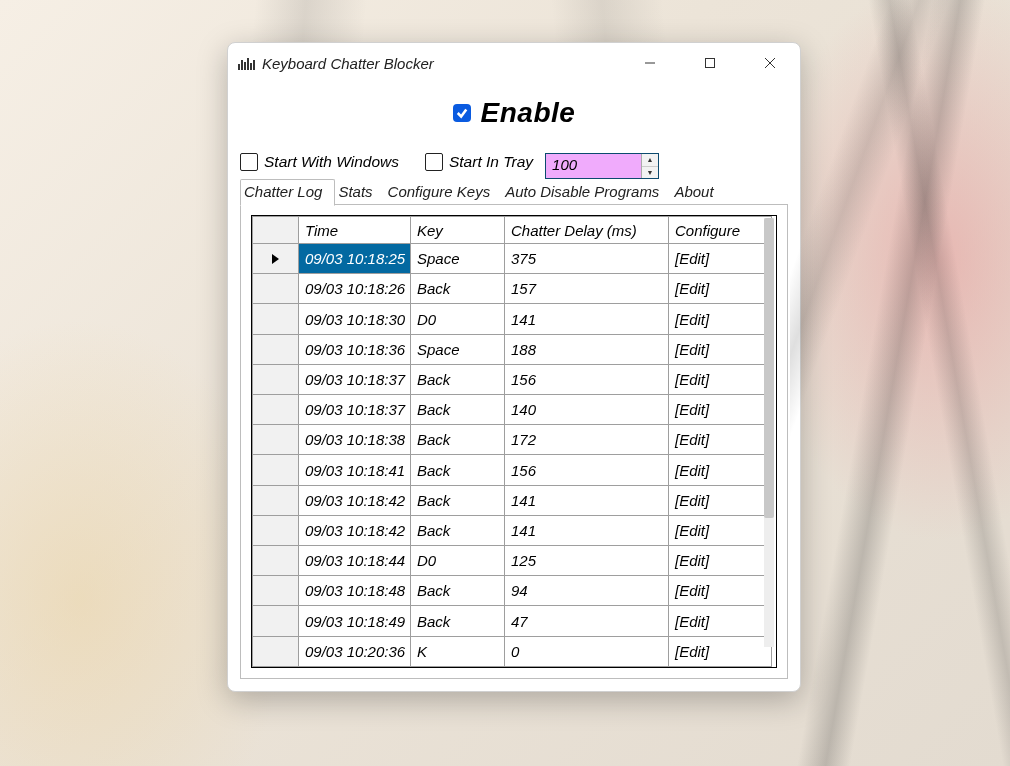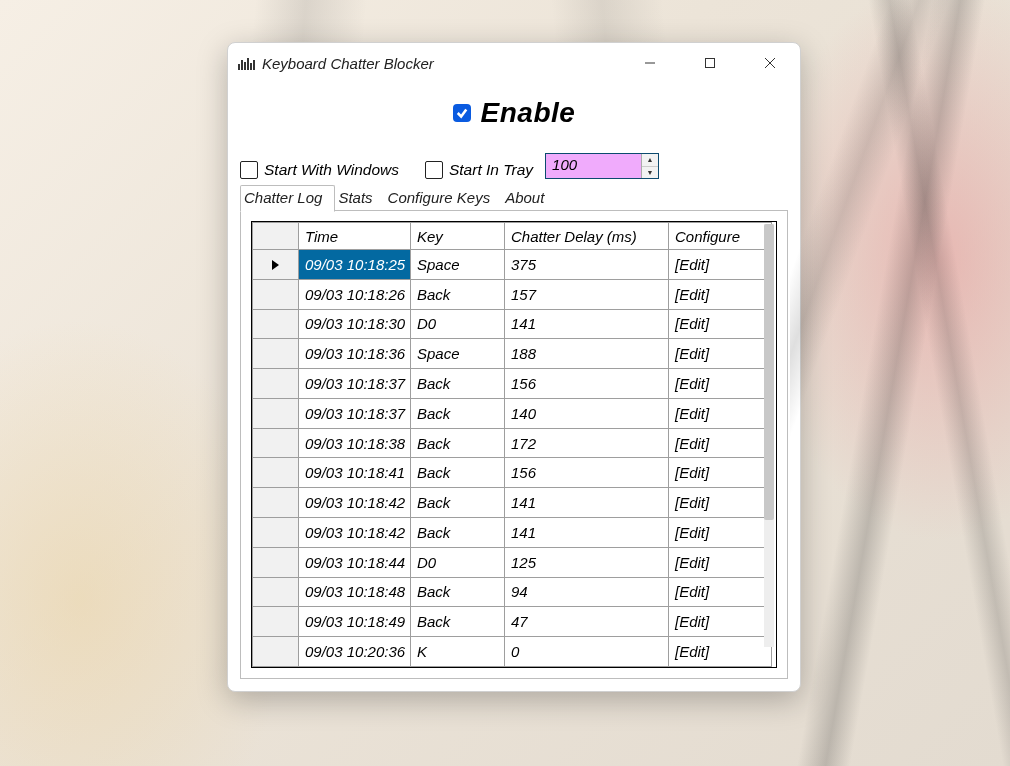--- a/index.html
+++ b/index.html
@@ -120,24 +120,23 @@
   }
   .enable-check svg{width:12px;height:12px;stroke:#fff;stroke-width:3;fill:none;}
   .enable-label {
     font-size: 28px;
     font-weight: 700;
     letter-spacing: 0.5px;
   }
 
   .options-row {
     display: flex;
-    align-items: flex-end;
+    align-items: flex-start;
     gap: 6px;
     font-size: 15.5px;
-    margin-bottom: 6px;
     white-space: nowrap;
   }
   .checkbox {
     width: 16px; height: 16px;
     border: 1.5px solid #222;
     border-radius: 2px;
     flex: 0 0 auto;
   }
   .opt-gap { width: 14px; flex:0 0 auto; }
   .threshold-label { margin-left: 4px; }
@@ -341,20 +340,21 @@
             <div>▲</div>
             <div>▼</div>
           </span>
         </span>
       </div>
 
       <div class="tabs">
         <div class="tab active">Chatter Log</div>
         <div class="tab">Stats</div>
         <div class="tab">Configure Keys</div>
+        <div class="tab">Auto Disable Programs</div>
         <div class="tab">About</div>
       </div>
 
       <div class="tab-body">
         <div class="grid-wrap">
           <table class="grid">
             <colgroup>
               <col class="c-marker">
                 <col class="c-time">
                 <col class="c-key">

